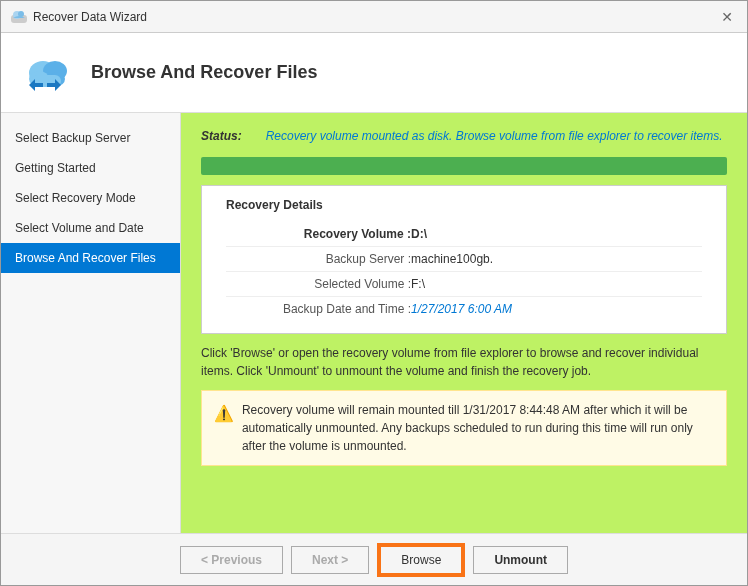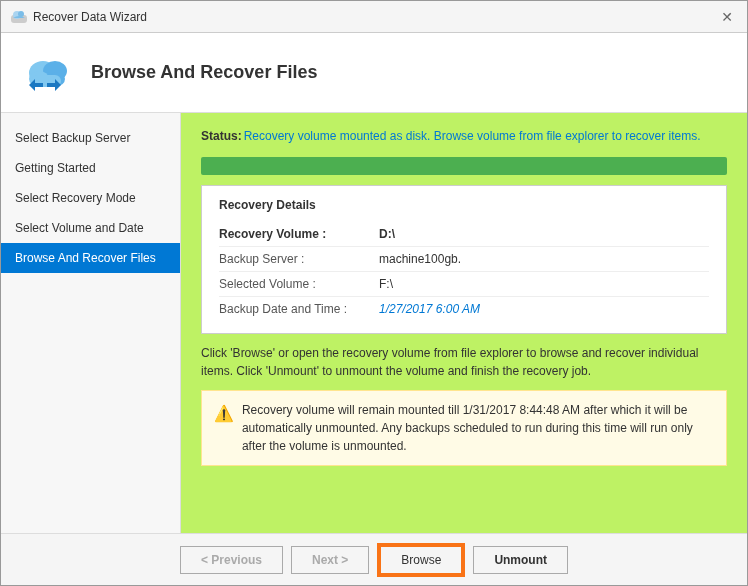--- a/index.html
+++ b/index.html
@@ -9,30 +9,30 @@
     .title-bar-left { display: flex; align-items: center; gap: 6px; }
     .title-bar-title { font-size: 12px; color: #333; }
     .title-bar-close { width: 20px; height: 20px; background: none; border: none; cursor: pointer; font-size: 14px; color: #666; display: flex; align-items: center; justify-content: center; }
     .header { background: #fff; border-bottom: 1px solid #ddd; padding: 14px 20px; display: flex; align-items: center; gap: 14px; height: 80px; }
     .header-title { font-size: 18px; font-weight: 600; color: #333; }
     .content { display: flex; flex: 1; overflow: hidden; }
     .sidebar { width: 180px; background: #f7f7f7; border-right: 1px solid #ddd; padding-top: 10px; }
     .sidebar-item { padding: 8px 14px; font-size: 12px; color: #333; cursor: pointer; }
     .sidebar-item.active { background: #0078d4; color: #fff; }
     .main { flex: 1; padding: 16px 20px; overflow-y: auto; display: flex; flex-direction: column; gap: 10px; }
-    .status-bar { display: flex; align-items: center; gap: 2px; margin-bottom: 4px; }
+    .status-bar { display: flex; align-items: center; gap: 24px; margin-bottom: 4px; font-style: italic; }
     .status-label { font-weight: 600; color: #333; font-size: 12px; }
     .status-text { color: #0078d4; font-size: 12px; }
     .progress-bar-container { width: 100%; height: 18px; background: #e0e0e0; border-radius: 2px; overflow: hidden; }
     .progress-bar-fill { height: 100%; background: #4caf50; width: 100%; }
-    .recovery-details-box { border: 1px solid #ccc; padding: 12px 17px; background: #fff; }
+    .recovery-details-box { border: 1px solid #ccc; padding: 12px 24px; background: #fff; }
     .recovery-details-title { font-weight: 600; font-size: 12px; color: #333; margin-bottom: 10px; }
     .detail-row { display: flex; align-items: center; padding: 5px 0; border-bottom: 1px solid #eee; }
     .detail-row:last-child { border-bottom: none; }
-    .detail-key { width: 160px; font-size: 12px; color: #555; }
+    .detail-key { width: 185px; font-size: 12px; color: #555; text-align: right; }
     .detail-key.bold { font-weight: 700; color: #333; }
     .detail-value { font-size: 12px; color: #333; }
     .detail-value.bold { font-weight: 700; color: #333; }
     .detail-value.blue { color: #0078d4; font-style: italic; }
     .info-text { font-size: 12px; color: #333; line-height: 1.5; }
     .warning-box { display: flex; align-items: flex-start; gap: 8px; background: #fffbe6; border: 1px solid #ffe58f; padding: 10px 12px; font-size: 12px; color: #333; line-height: 1.5; }
     .warning-icon { font-size: 16px; flex-shrink: 0; margin-top: 1px; }
     .footer { border-top: 1px solid #ddd; padding: 10px 16px; display: flex; align-items: center; justify-content: center; gap: 8px; background: #f5f5f5; height: 52px; }
     .btn { padding: 6px 20px; font-size: 12px; border: 1px solid #aaa; background: #f5f5f5; cursor: pointer; color: #333; min-width: 75px; font-weight: bold; }
     .btn:disabled { color: #aaa; cursor: default; }

